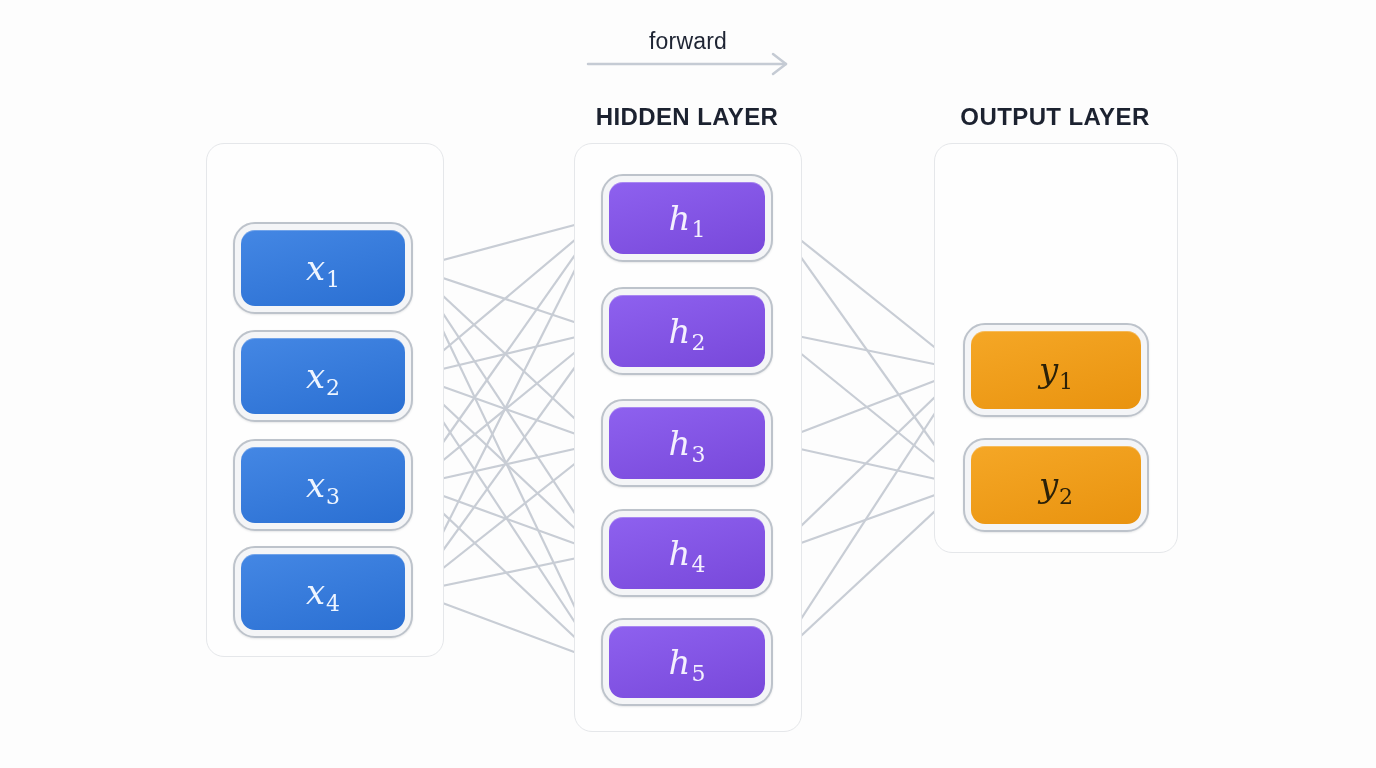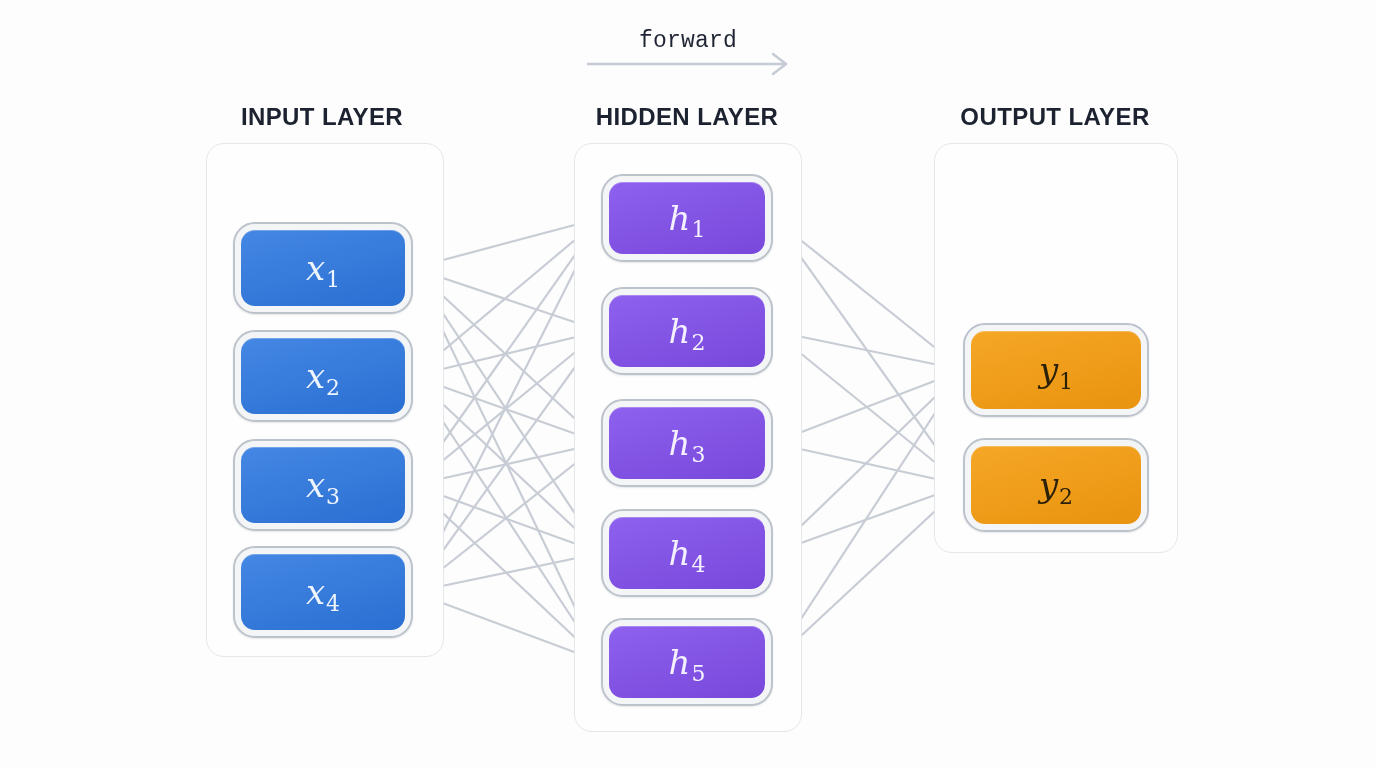--- a/index.html
+++ b/index.html
@@ -9,21 +9,20 @@
     font-family:"Liberation Sans", sans-serif;
     position:relative;
   }
   #canvas{position:absolute;inset:0;}
 
   .fwd-label{
     position:absolute;top:28px;left:0;width:100%;
     text-align:center;
     font-size:23px;font-weight:500;color:#1e2433;
     letter-spacing:.2px;
-    font-family:Liberation Mono, monospace;
   }
   .layer-title{
     position:absolute;top:103px;
     text-align:center;
     font-size:24px;font-weight:600;color:#1c2230;
     letter-spacing:.4px;
     transform:translateX(-50%);
     white-space:nowrap;
   }
   .panel{
@@ -99,21 +98,20 @@
       <line x1="773" y1="553" x2="963" y2="485" stroke="#c8cdd5" stroke-width="2.2"></line>
       <line x1="773" y1="662" x2="963" y2="370" stroke="#c8cdd5" stroke-width="2.2"></line>
       <line x1="773" y1="662" x2="963" y2="485" stroke="#c8cdd5" stroke-width="2.2"></line>
       <g>
         <line x1="588" y1="64" x2="786" y2="64" stroke="#c5cbd4" stroke-width="2.5" stroke-linecap="round"></line>
         <path d="M 773 54 L 786 64 L 773 74" fill="none" stroke="#c5cbd4" stroke-width="2.5" stroke-linecap="round" stroke-linejoin="round"></path>
       </g>
     </svg>
   <div class="fwd-label" style="color: rgb(30, 36, 51);">forward</div>
 <div class="panel" style="left: 206px; top: 143px; width: 238px; height: 514px;"></div>
-    <div class="layer-title" style="left: 322px;">INPUT LAYER</div>
     <div class="node-ring" style="left: 233px; top: 222px; width: 180px; height: 92px;">
       <div class="node-inner" style="background: linear-gradient(165deg, rgb(68, 135, 228), rgb(42, 111, 210));">
         <span class="node-label" style="color: rgb(238, 245, 255);">
           <span>x</span>
           <span class="sub">1</span>
         </span>
       </div>
     </div>
     <div class="node-ring" style="left: 233px; top: 330px; width: 180px; height: 92px;">
       <div class="node-inner" style="background: linear-gradient(165deg, rgb(68, 135, 228), rgb(42, 111, 210));">

